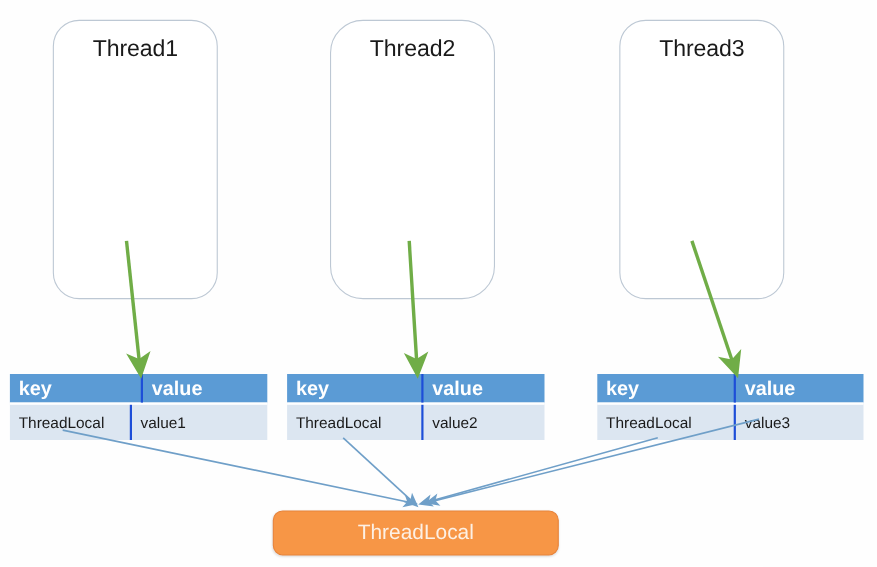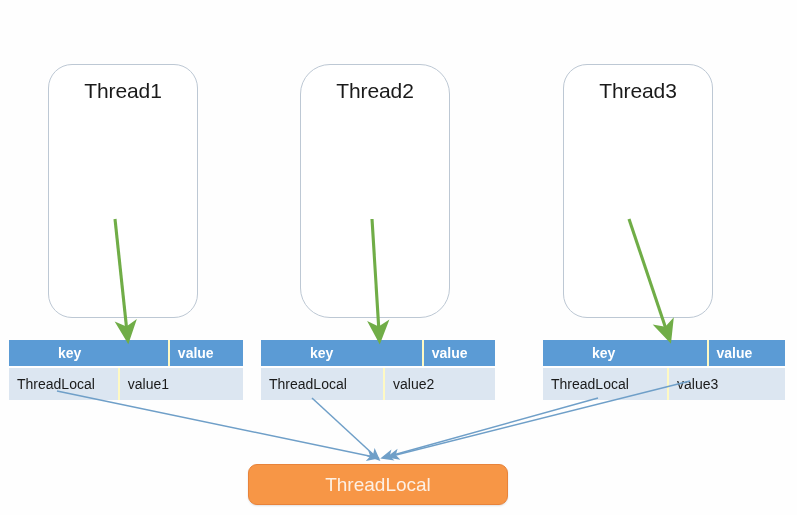--- a/index.html
+++ b/index.html
@@ -31,21 +31,20 @@
   }
 
   
   .thread-box {
     position: absolute;
     box-sizing: border-box;
     background: #ffffff;
     border: 1.4px solid #bdc8d4;
     border-radius: 24px;
     z-index: 2;
-    margin-top: 46px;
   }
   .thread-title {
     position: absolute;
     left: 0;
     right: 0;
     top: 14px;
     text-align: center;
     font-size: 21px;
     color: #1a1a1a;
     font-family: "Liberation Sans", sans-serif;
@@ -102,26 +101,25 @@
     color: #1a1a1a;
     white-space: nowrap;
     overflow: hidden;
     height: 100%;
     display: flex;
     align-items: center;
   }
   .kv-head .kv-cell {
     color: #ffffff;
     font-weight: bold;
-    font-size: 14px;
-    margin-left: 41px;
+    font-size: 18px;
   }
   .kv-head .kv-cell.col-v,
   .kv-row .kv-cell.col-v {
-    border-left: 2px solid #fef9c3;
+    border-left: 2px solid #1d4ed8;
   }
 
   
   .tl-node {
     position: absolute;
     box-sizing: border-box;
     background: #f79646;
     border: 1.5px solid #e8833a;
     border-radius: 9px;
     display: flex;

